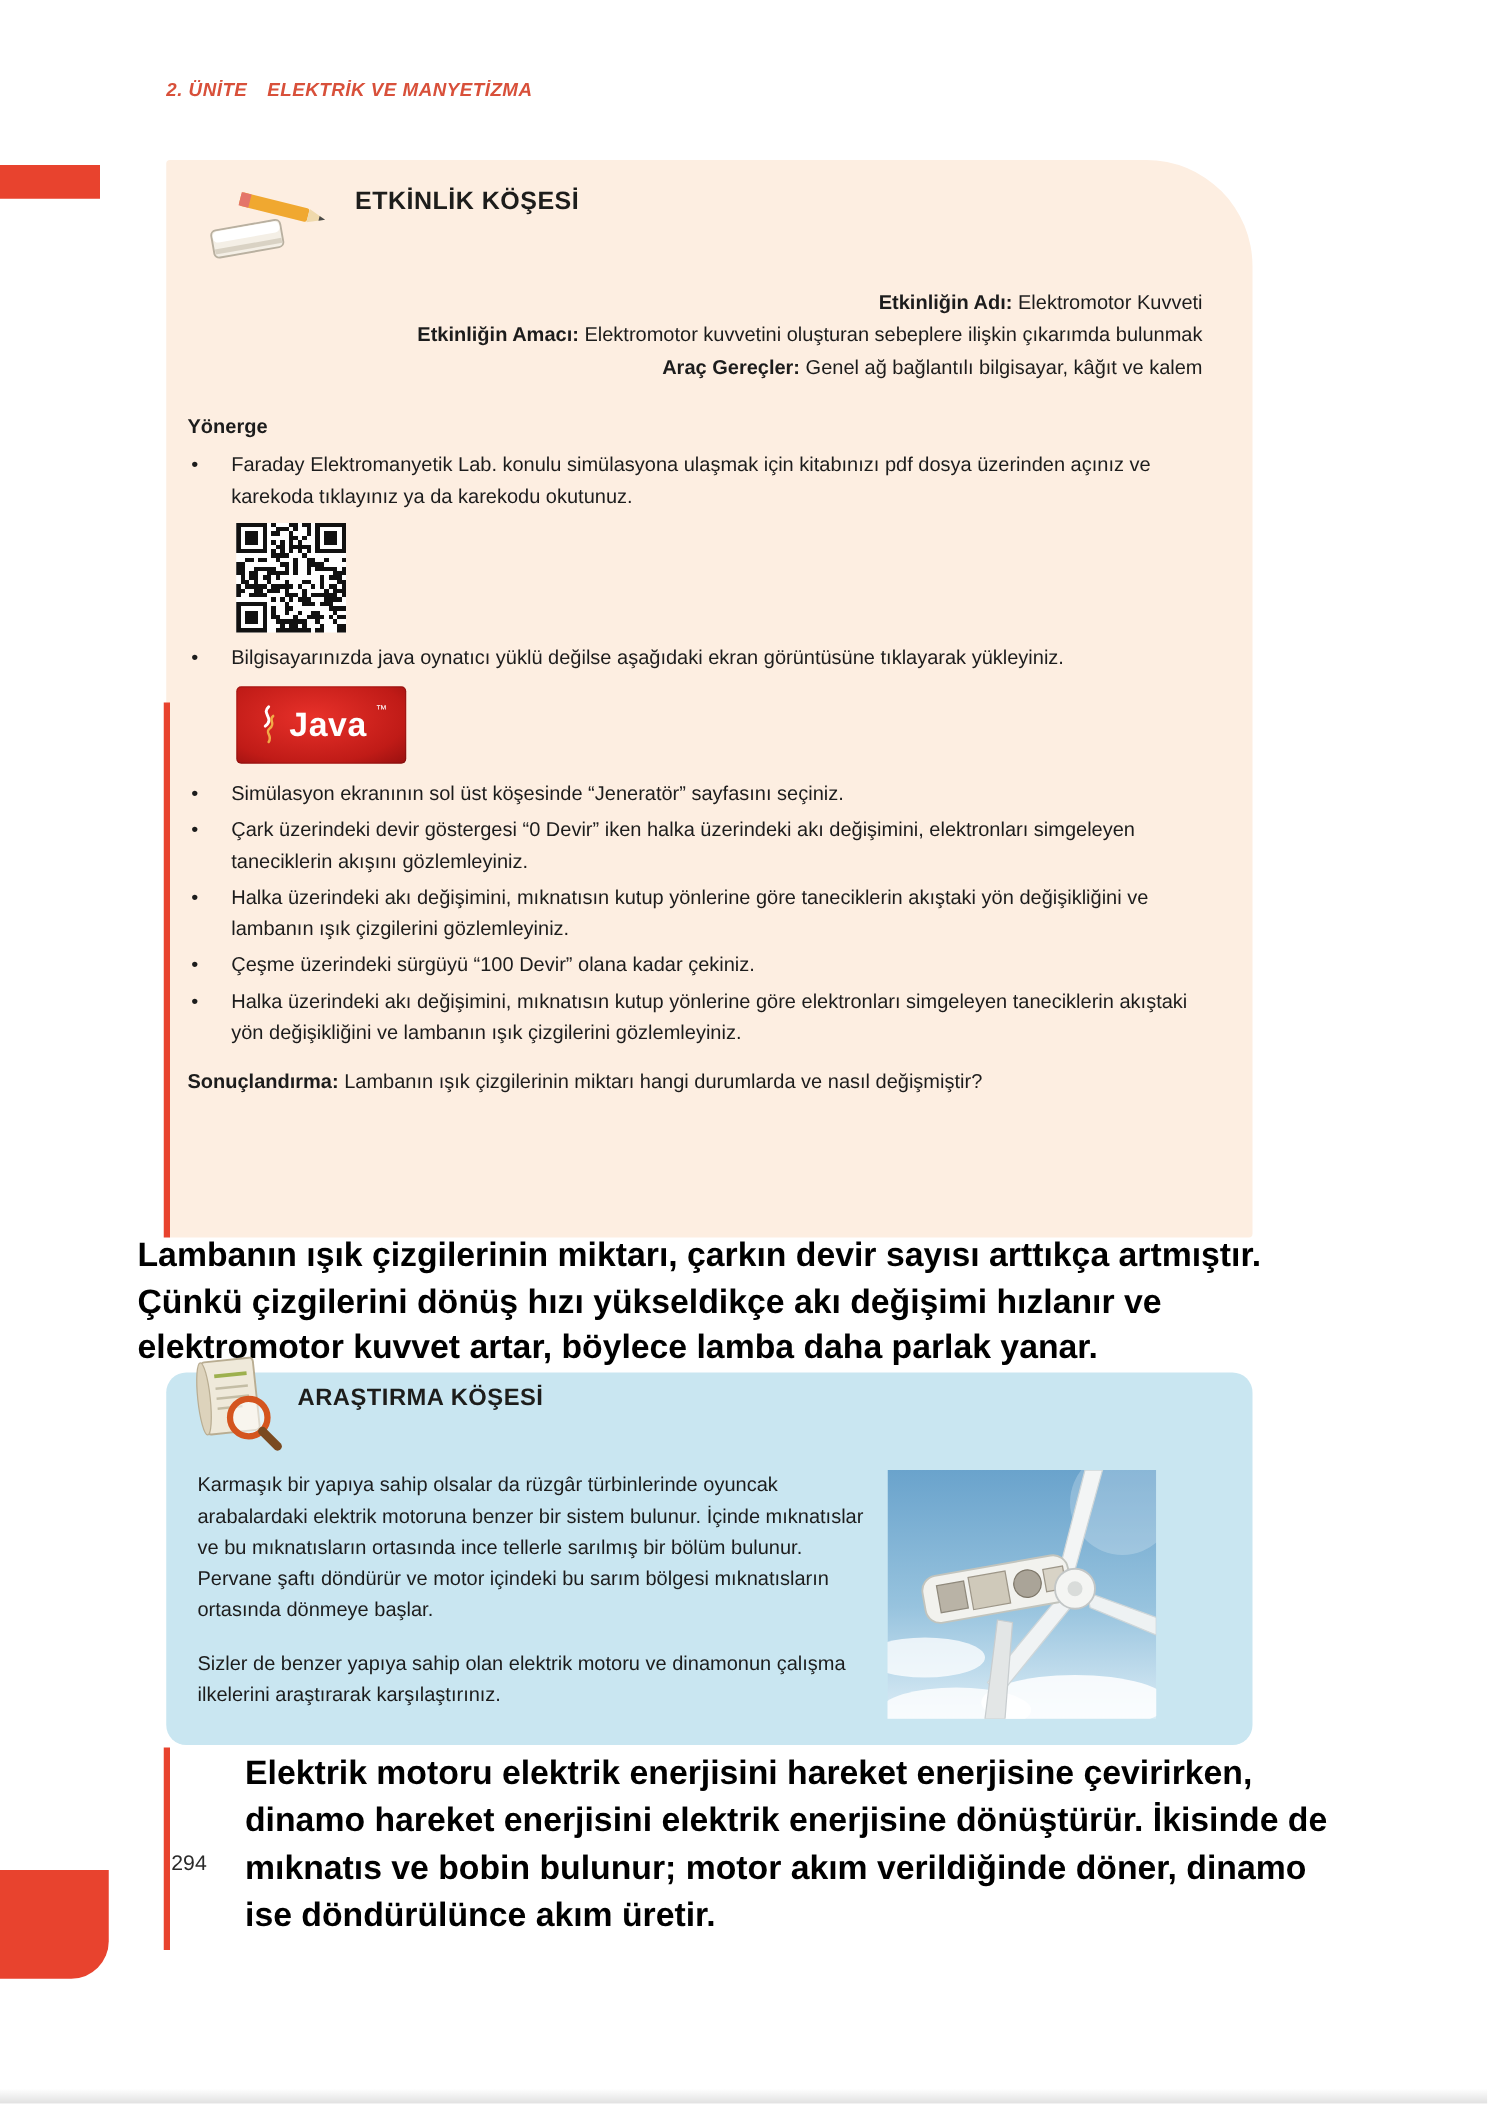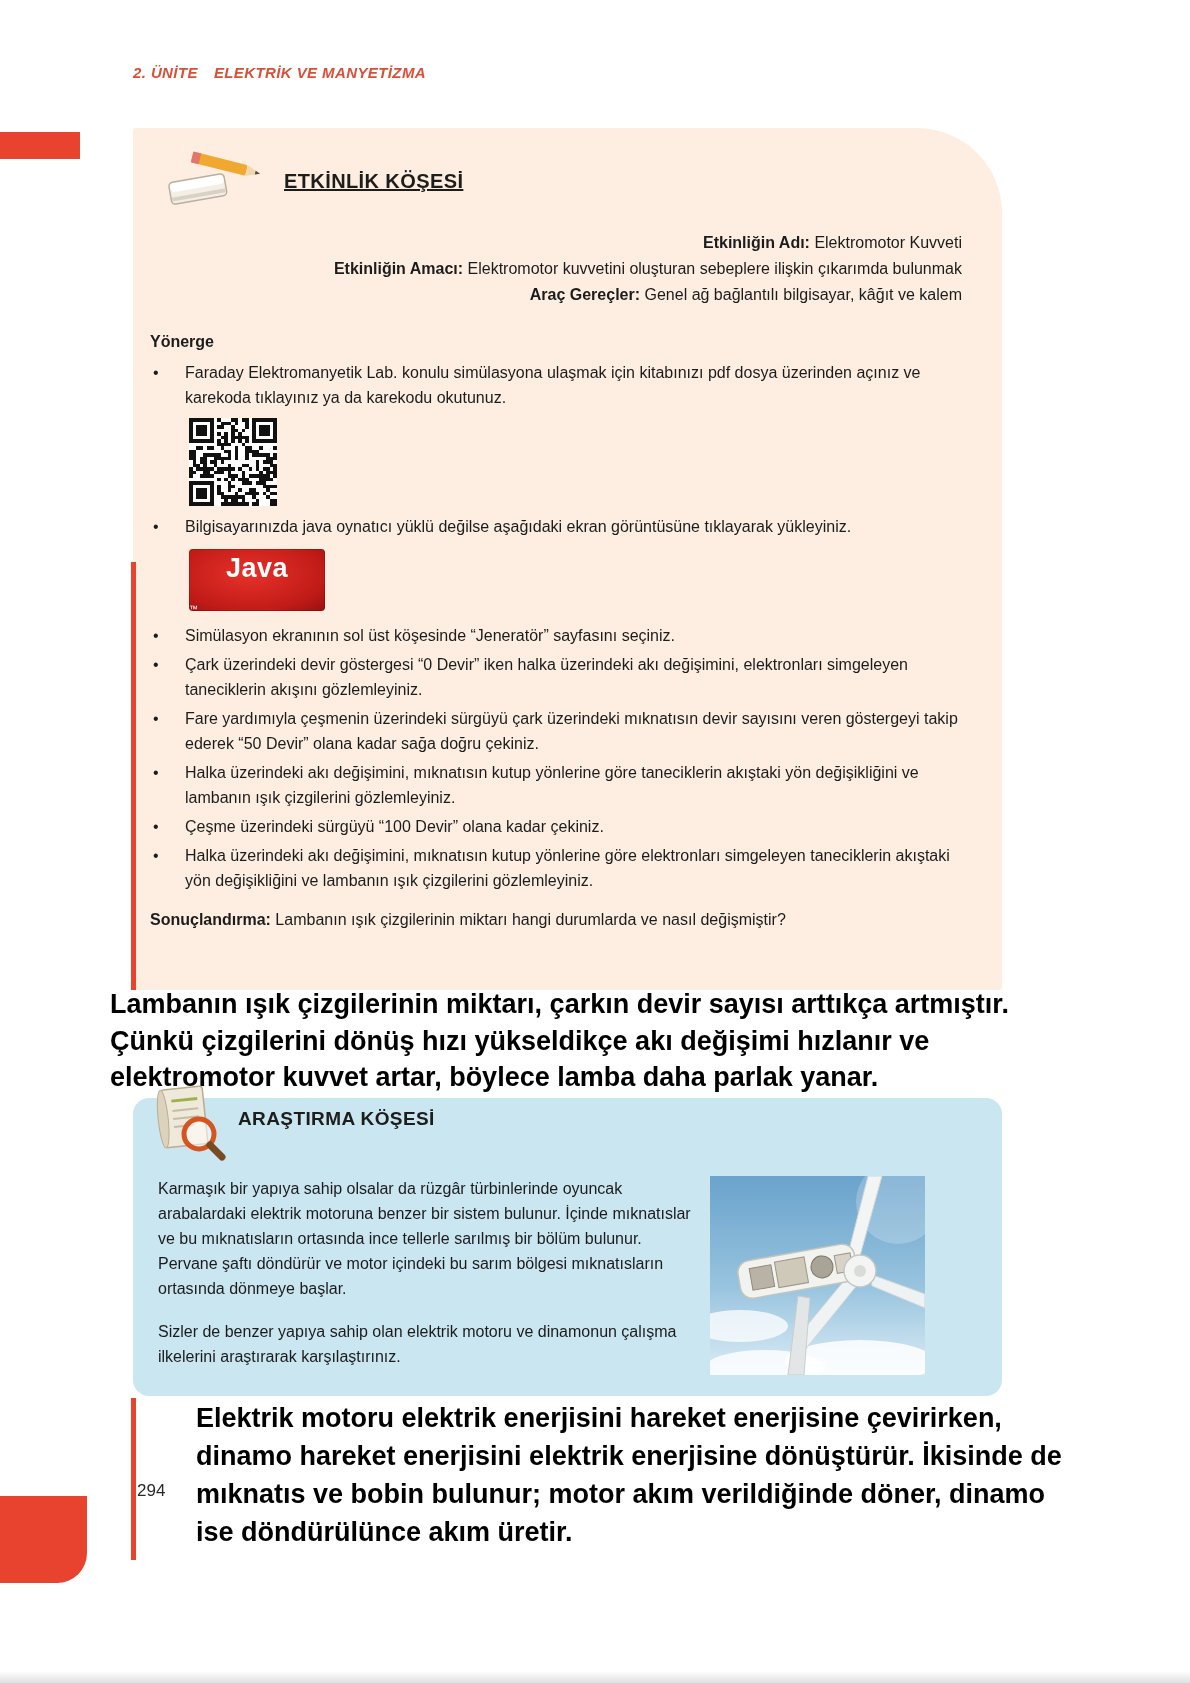--- a/index.html
+++ b/index.html
@@ -9,38 +9,38 @@
   
   .unit-header{position:absolute;left:133px;top:64px;font-size:15px;font-style:italic;
                font-weight:bold;color:#d8503a;letter-spacing:.4px;}
   .unit-header .unit-title{margin-left:16px;text-align:right;}
   .red-bar-top{position:absolute;left:0;top:132px;width:80px;height:27px;background:#e8432e;}
 
   
   .activity-box{position:absolute;left:133px;top:128px;width:869px;height:862px;
                 background:#fdeee1;border-radius:3px 85px 3px 3px;box-sizing:border-box;
                 padding:22px 40px 0 17px;}
-  .box-header{display:flex;align-items:center;height:62px;margin:0 0 20px 14px;text-decoration:underline;}
+  .box-header{display:flex;align-items:flex-start;height:62px;margin:0 0 20px 14px;}
   .box-header svg{width:100px;height:62px;}
   .box-title{font-size:20px;font-weight:bold;color:#1d1d1b;margin:0 0 0 20px;letter-spacing:.4px;}
 
   .fields p{margin:0 0 5px;font-size:16px;line-height:21px;text-align:right;}
   .yonerge{font-weight:bold;font-size:16px;margin:24px 0 6px;line-height:25px;}
 
   ul.steps{list-style:none;margin:0;padding:0;}
   .steps li{position:relative;padding-left:35px;margin:0 0 4px;font-size:16px;line-height:25px;}
   .steps li::before{content:"\2022";position:absolute;left:3px;top:0;}
 
   .qr-wrap{width:88px;height:88px;margin:8px 0 8px 39px;}
   .qr-wrap svg{width:100%;height:100%;display:block;}
 
   .java-logo{width:136px;height:62px;margin:10px 0 12px 39px;border-radius:4px;
              background:radial-gradient(ellipse at 45% 40%,#e8312a 0%,#c01b17 70%,#98100f 100%);
              display:flex;align-items:center;justify-content:center;gap:7px;color:#fff;
-             box-shadow:inset 0 0 0 1px rgba(0,0,0,.15);flex-direction:column;}
+             box-shadow:inset 0 0 0 1px rgba(0,0,0,.15);}
   .java-logo svg{width:20px;height:36px;}
   .java-word{font-size:27px;font-weight:bold;letter-spacing:.5px;}
   .java-tm{font-size:9px;align-self:flex-start;margin-top:13px;}
 
   .conclusion{margin:14px 0 0;font-size:16px;line-height:25px;}
 
   .red-line{position:absolute;width:5px;background:#e8432e;}
   .line1{left:131px;top:562px;height:428px;}
   .line2{left:131px;top:1398px;height:162px;}
 
@@ -355,21 +355,20 @@
         <path d="M12 2 C 5 8, 18 12, 9 19" fill="none" stroke="#ffffff" stroke-width="2.6" stroke-linecap="round"></path>
         <path d="M16 10 C 11 14, 19 16, 13 21 C 8 25, 16 27, 12 33" fill="none" stroke="#f2b24a" stroke-width="2.2" stroke-linecap="round" opacity="0.95"></path>
       </svg>
       <span class="java-word">Java</span>
       <span class="java-tm">™</span>
     </div>
 
     <ul class="steps">
       <li>Simülasyon ekranının sol üst köşesinde “Jeneratör” sayfasını seçiniz.</li>
       <li>Çark üzerindeki devir göstergesi “0 Devir” iken halka üzerindeki akı değişimini, elektronları simgeleyen taneciklerin akışını gözlemleyiniz.</li>
-      <li>Fare yardımıyla çeşmenin üzerindeki sürgüyü çark üzerindeki mıknatısın devir sayısını veren göstergeyi takip ederek “50 Devir” olana kadar sağa doğru çekiniz.</li>
       <li>Halka üzerindeki akı değişimini, mıknatısın kutup yönlerine göre taneciklerin akıştaki yön değişikliğini ve lambanın ışık çizgilerini gözlemleyiniz.</li>
       <li>Çeşme üzerindeki sürgüyü “100 Devir” olana kadar çekiniz.</li>
       <li>Halka üzerindeki akı değişimini, mıknatısın kutup yönlerine göre elektronları simgeleyen taneciklerin akıştaki yön değişikliğini ve lambanın ışık çizgilerini gözlemleyiniz.</li>
     </ul>
 
     <p class="conclusion"><b>Sonuçlandırma:</b> <span>Lambanın ışık çizgilerinin miktarı hangi durumlarda ve nasıl değişmiştir?</span></p>
   </section>
 
   <div class="red-line line1"></div>
 

